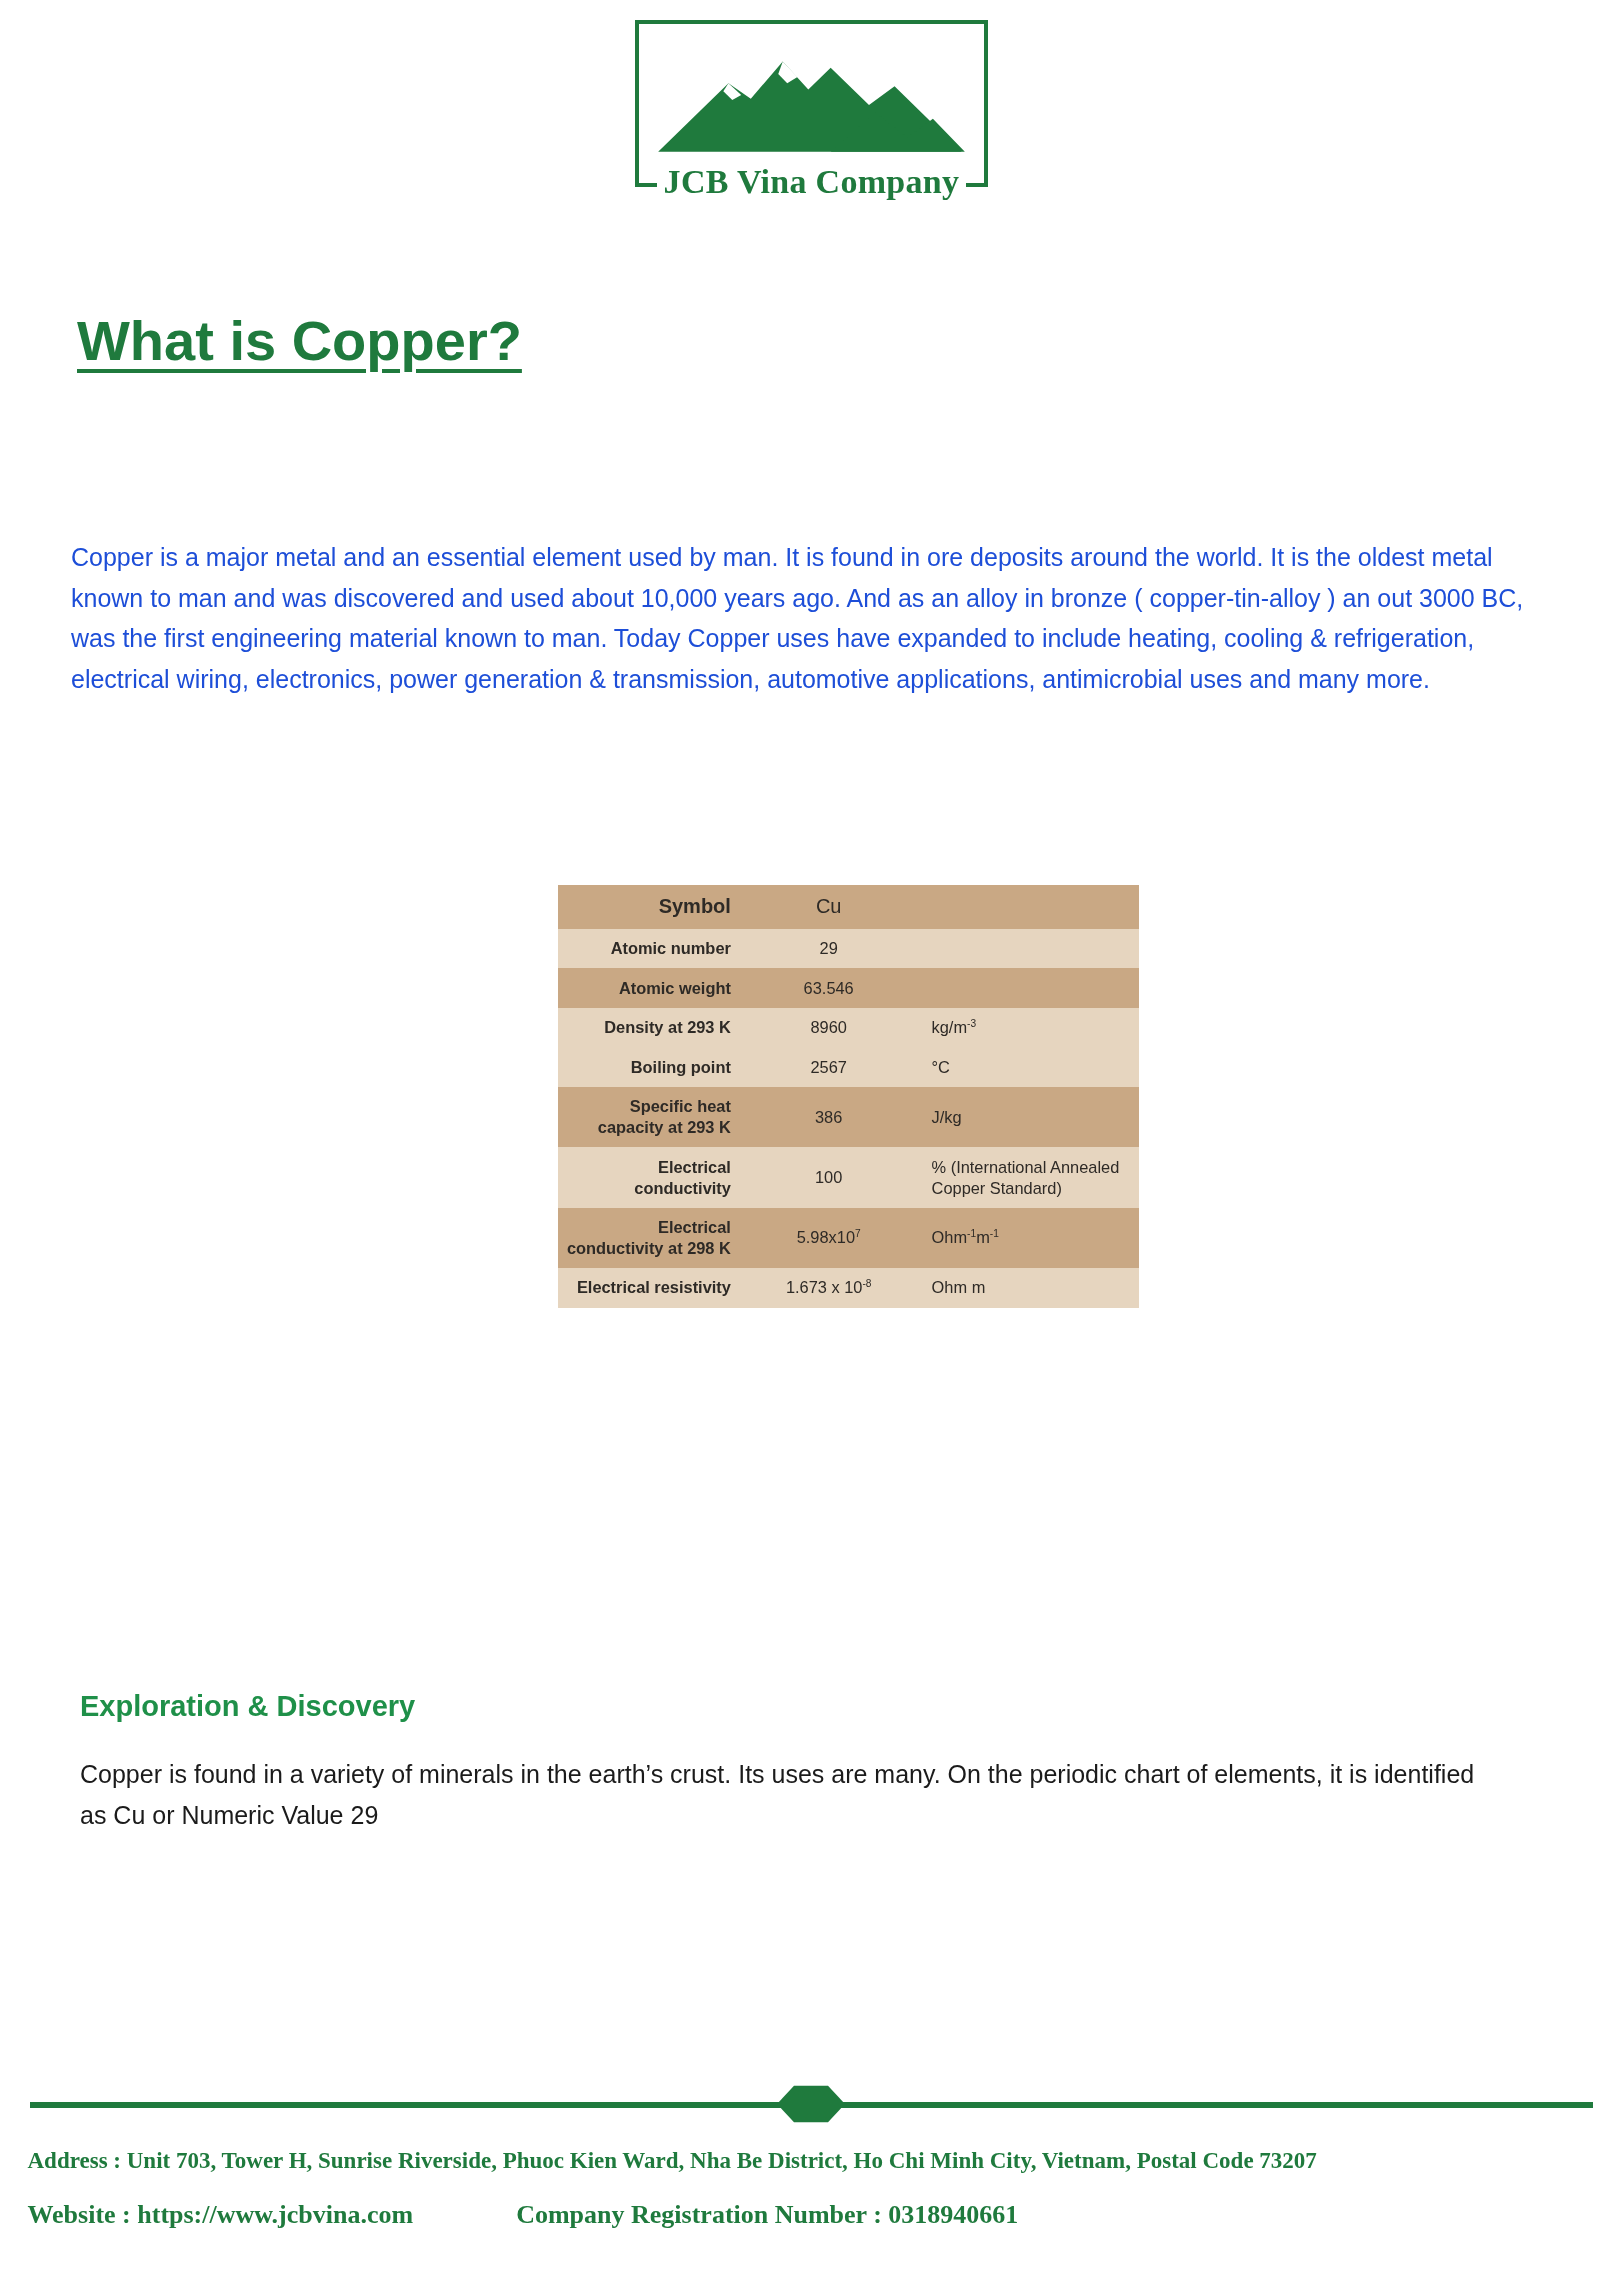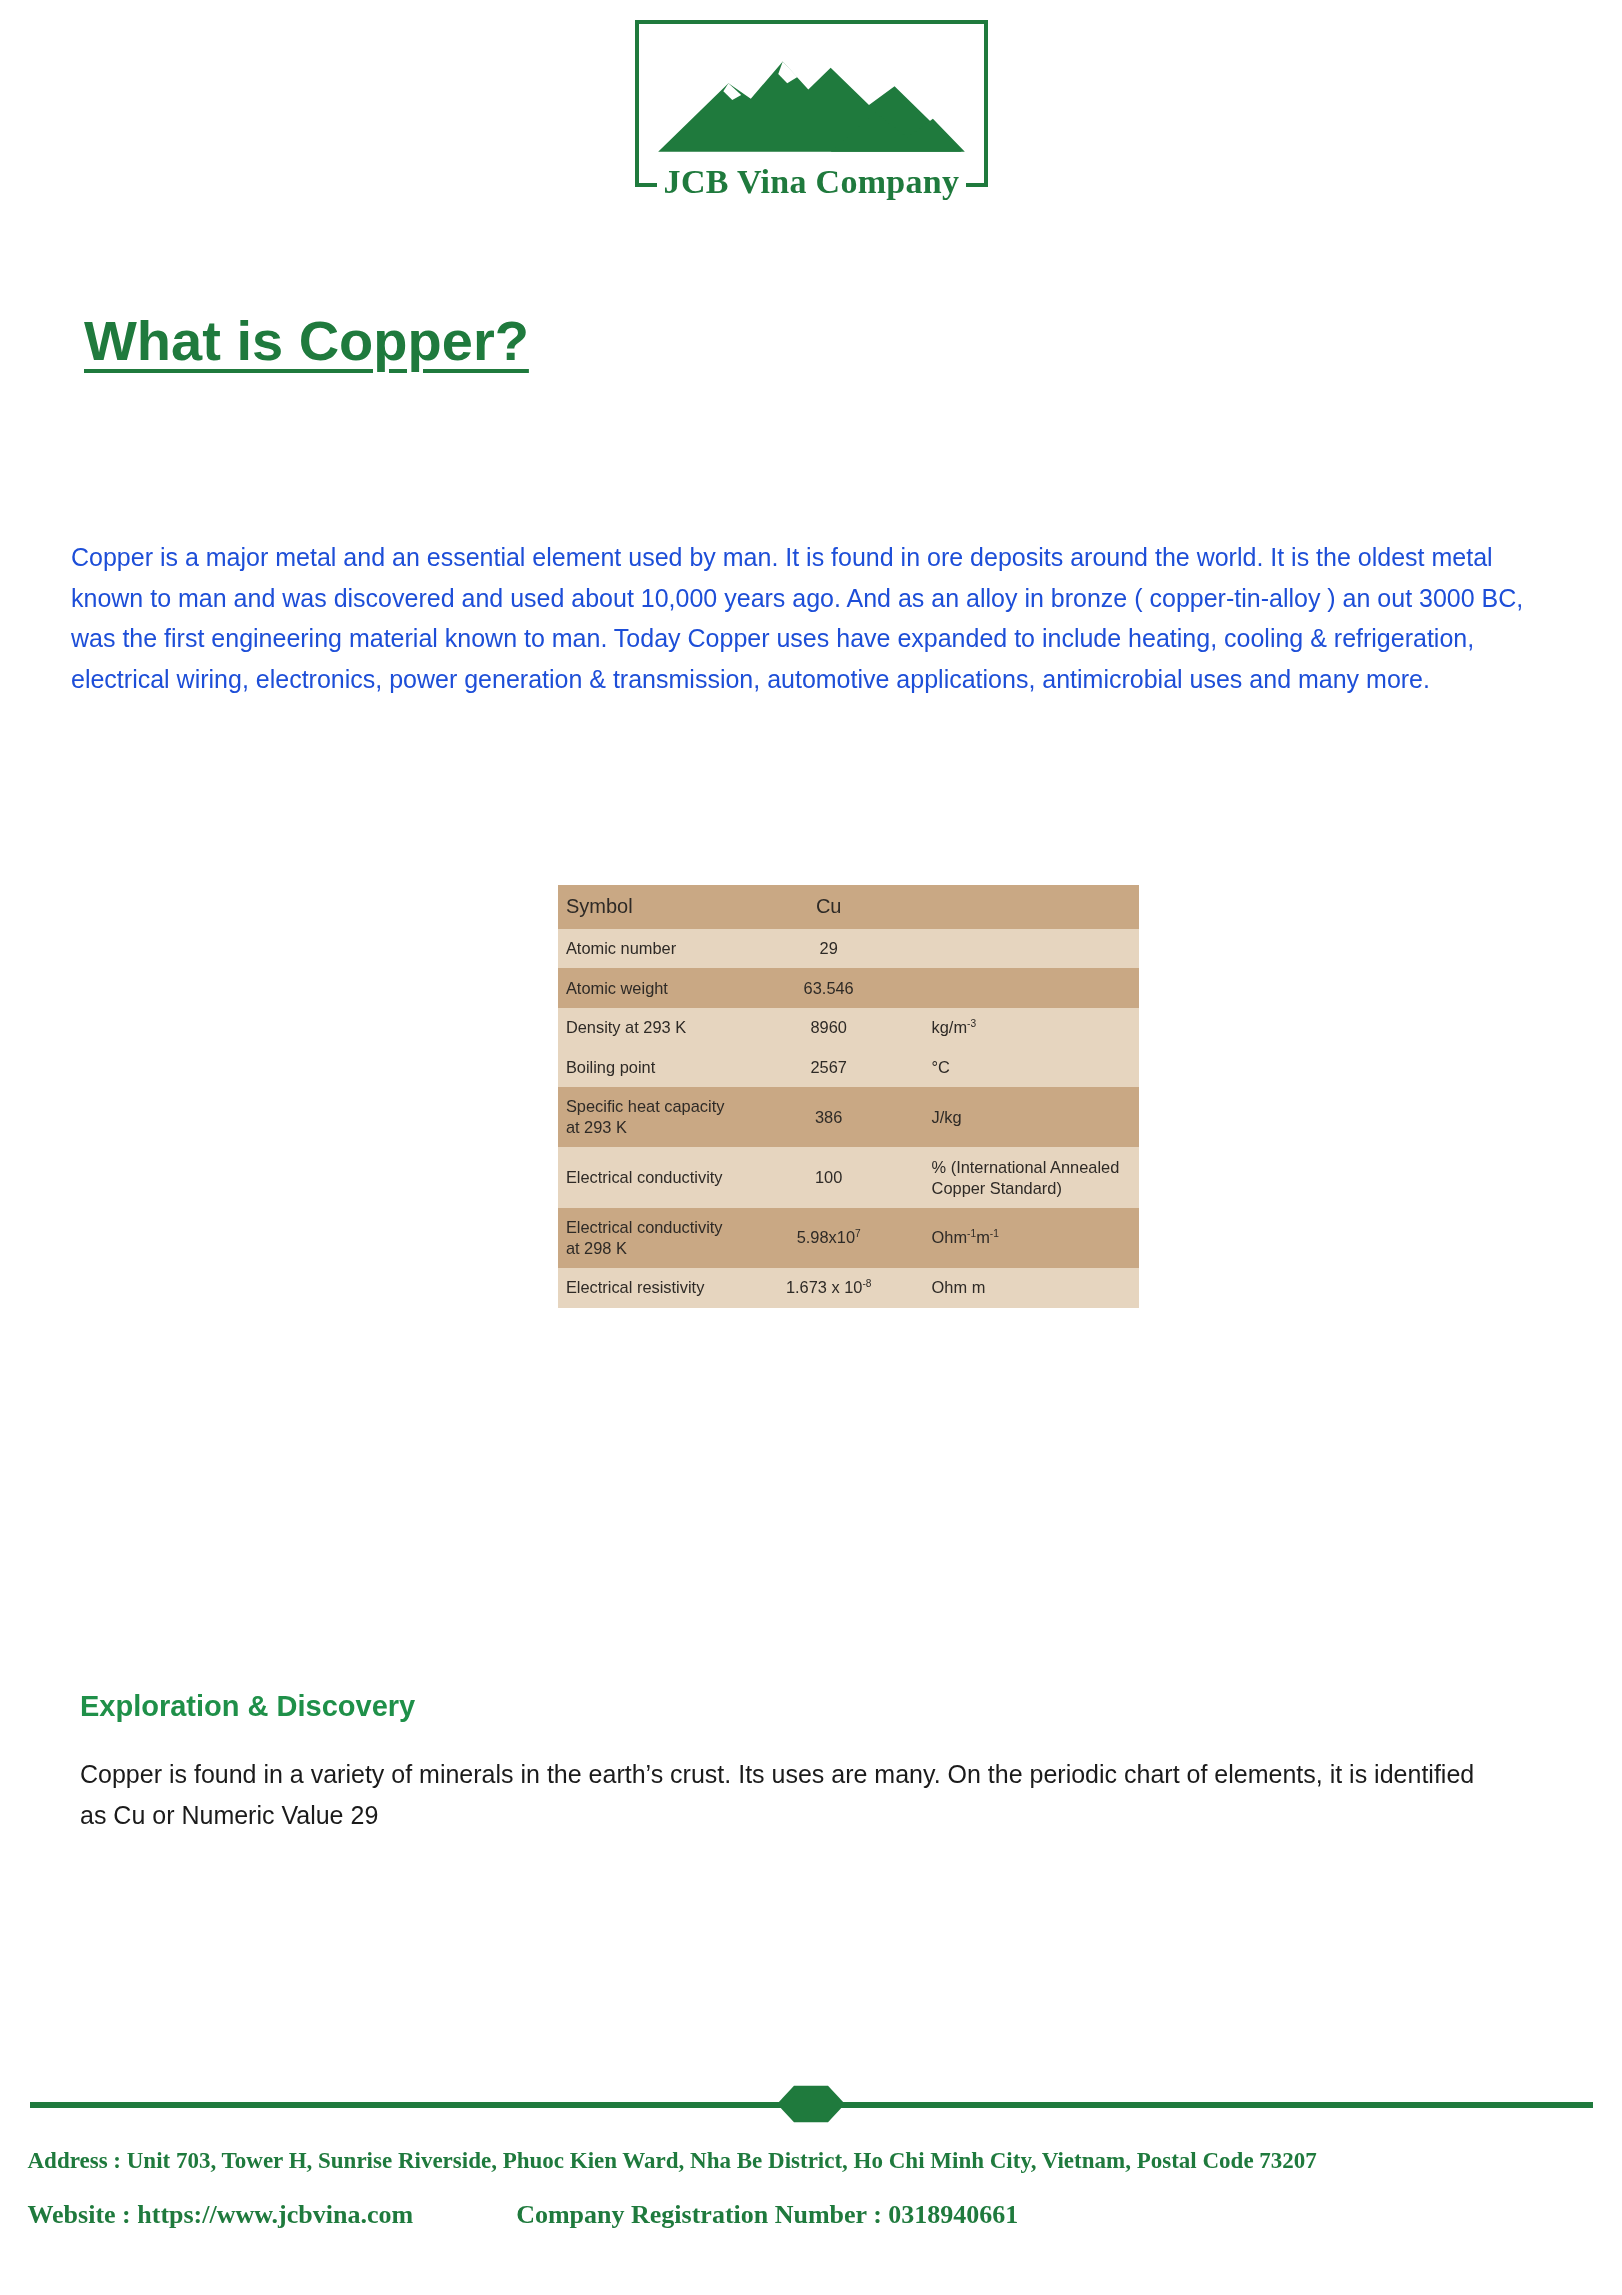--- a/index.html
+++ b/index.html
@@ -53,21 +53,21 @@
     padding: 0 6.5px;
     position: relative;
     z-index: 5;
     text-align: right;
   }
 
   
   .page-title {
     position: absolute;
     top: 308px;
-    left: 84px;
+    left: 77px;
     font-size: 56px;
     font-weight: bold;
     color: #1f7a3d;
     text-decoration: underline;
     text-decoration-thickness: 3.9px;
     text-underline-offset: 9.2px;
     font-family: "Liberation Sans", sans-serif;
     text-align: right;
   }
 
@@ -92,21 +92,21 @@
     border-collapse: collapse;
     font-size: 16.4px;
     color: #2e2a26;
     table-layout: fixed;
   }
   .prop-table td {
     vertical-align: middle;
     padding: 9.2px 7.9px;
     line-height: 1.28;
   }
-  .prop-table .c0 { width: 165px; text-align: left; }
+  .prop-table .c0 { width: 165px; text-align: right; font-weight: bold; }
   .prop-table .c1 { width: 164px; text-align: center; }
   .prop-table .c2 { width: 200px; text-align: left; padding-left: 13px; }
 
   .rowdark  .c0 { background: #c9a884; }
   .rowdark  .c1 { background: #c9a884; }
   .rowdark  .c2 { background: #c9a884; }
   .rowlight .c0 { background: #e6d5bf; }
   .rowlight .c1 { background: #e6d5bf; text-align: center; }
   .rowlight .c2 { background: #e6d5bf; }
 

